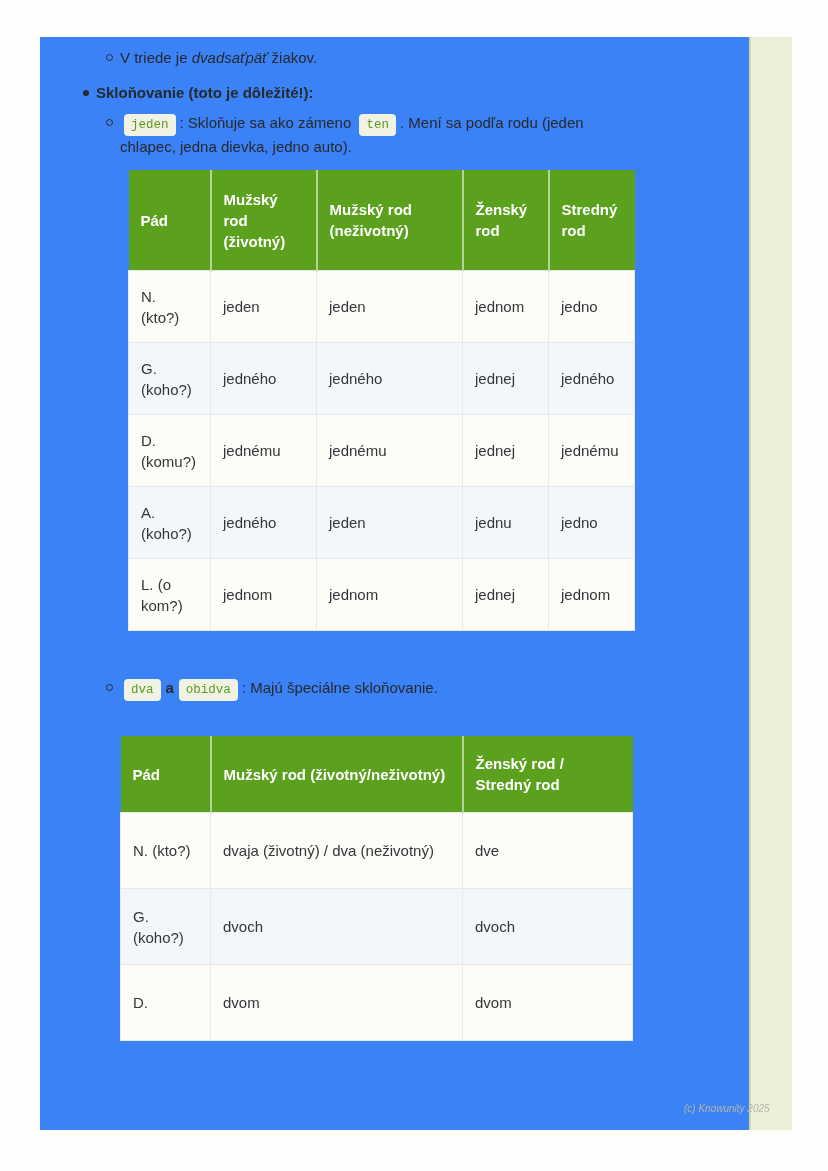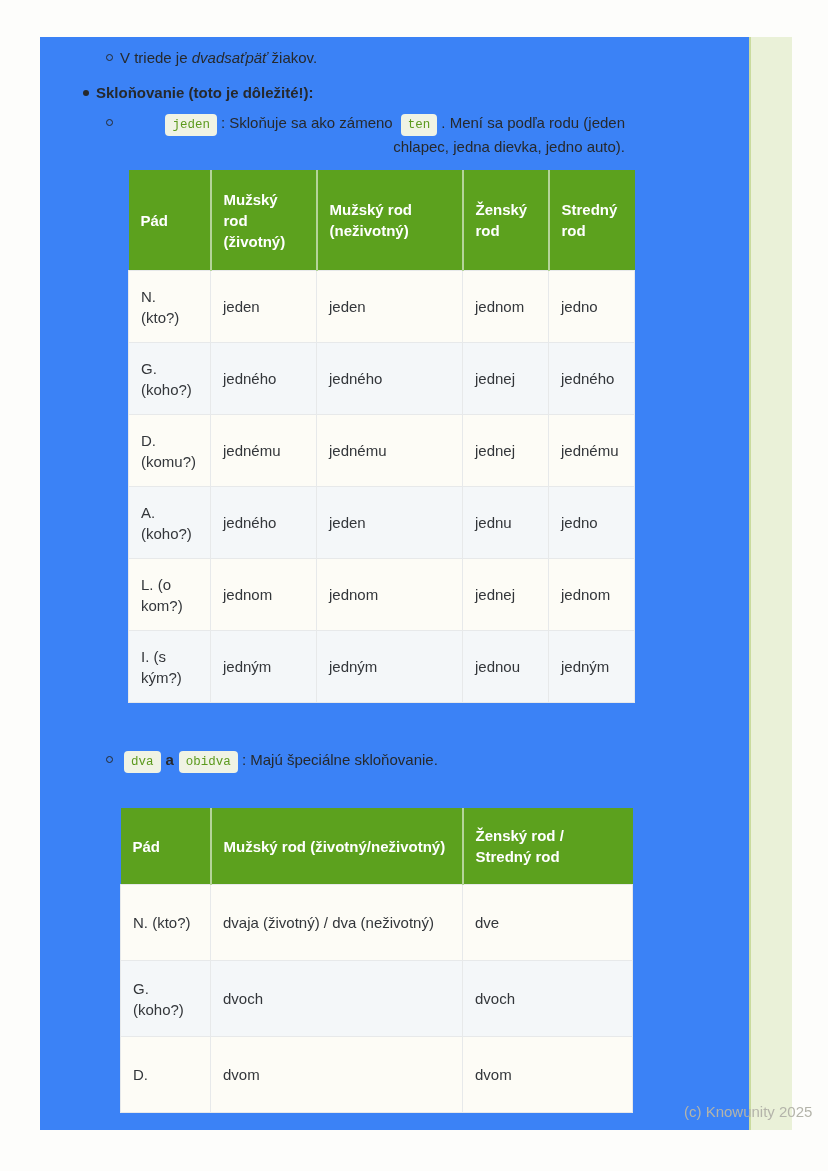--- a/index.html
+++ b/index.html
@@ -40,21 +40,21 @@
     font-family:"Liberation Mono","DejaVu Sans Mono",monospace;
     font-size:12.5px; line-height:16px;
     background:#f0f3e4; color:#5c9a1e;
     border-radius:4px; padding:3px 7px; margin:0 4px;
     white-space:nowrap; vertical-align:baseline;
   }
 
   .item1 { margin-bottom:13px; }
   .item2 { margin-bottom:16px; }
   .heading-li { margin-bottom:8px; }
-  .jeden-li { max-width:505px;text-align:right; }
+  .jeden-li { max-width:505px; }
   .dva-li { margin-top:46px; }
 
   table { border-collapse:collapse; table-layout:fixed; }
   .t1 { margin-left:88px; width:506px; margin-top:12px; }
   .t2 { margin-left:80px; width:512px; margin-top:35px; }
   th {
     background:#5ca11e; color:#ffffff; font-weight:700; font-size:15px;
     text-align:left; vertical-align:middle; padding:14px 12px;
     line-height:21px; border:none; border-right:2px solid rgba(255,255,255,0.55);
   }
@@ -65,21 +65,21 @@
     font-size:15px; color:#33363a; padding:12px; vertical-align:middle;
     border:1px solid #e7e9ea; line-height:21px;
   }
   .t1 td { height:47px; }
   .t2 td { height:51px; }
   tr.row-odd td  { background:#fdfcf6; }
   tr.row-even td { background:#f4f7f9; }
 
   .watermark {
     position:absolute; left:684px; top:1103px; z-index:5;
-    font-size:15px; color:#b4b4aa;
+    font-size:10px; color:#b4b4aa;font-style:italic;
   }
 </style>
 </head>
 <body>
 
 <div class="card">
   <div class="content">
 
     <div class="li l2 item1">
       <span class="marker"></span>
@@ -143,27 +143,20 @@
           <td>jednu</td>
           <td>jedno</td>
         </tr>
         <tr class="row-odd">
           <td>L. (o kom?)</td>
           <td>jednom</td>
           <td>jednom</td>
           <td>jednej</td>
           <td>jednom</td>
         </tr>
-        <tr class="row-even">
-          <td>I. (s kým?)</td>
-          <td>jedným</td>
-          <td>jedným</td>
-          <td>jednou</td>
-          <td>jedným</td>
-        </tr>
       </tbody>
     </table>
 
     <div class="li l2 dva-li">
       <span class="marker"></span>
       <span class="chip">dva</span><span class="conj">a</span><span class="chip">obidva</span><span>: Majú špeciálne skloňovanie.</span>
     </div>
 
     <table class="t2">
       <colgroup>

